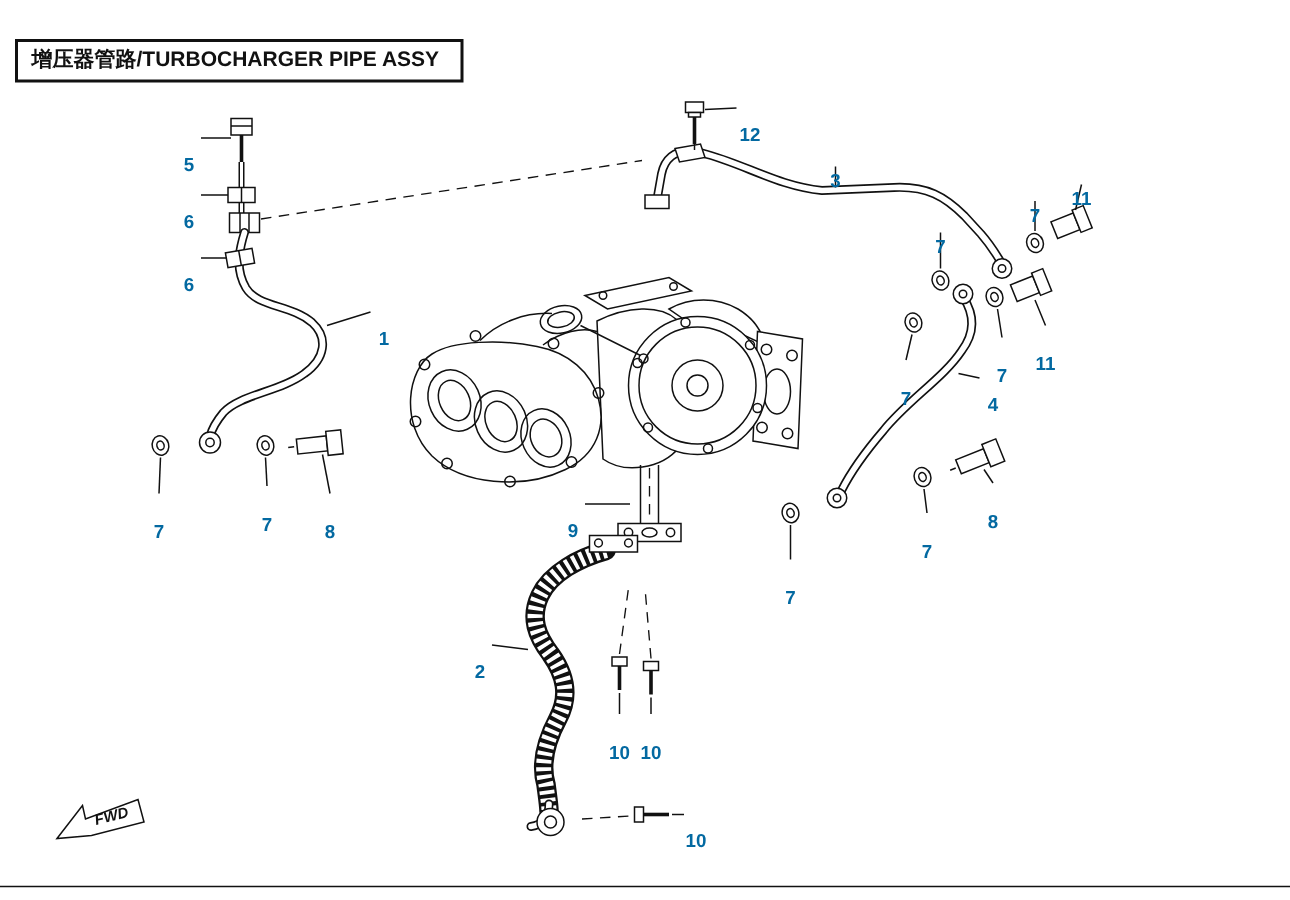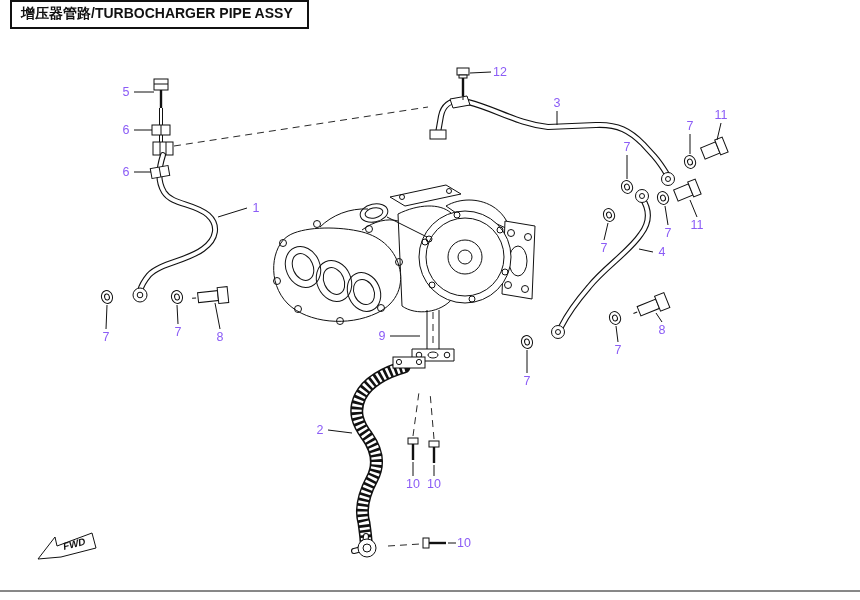--- a/index.html
+++ b/index.html
@@ -1,23 +1,23 @@
 <!DOCTYPE html>
 <html><head>
 <meta charset="utf-8">
 <style>
   html,body{margin:0;padding:0;background:#fff;}
   .page{position:relative;width:860px;height:600px;background:#fff;overflow:hidden;
         font-family:"Liberation Sans",sans-serif;color:#111;}
-  .title-box{position:absolute;left:10px;top:0;border:2px solid #111;
+  .title-box{position:absolute;left:10px;top:26px;border:2px solid #111;
              padding:3px 14px 4px 9px;font-weight:bold;font-size:14px;white-space:nowrap;}
   .drawing{position:absolute;left:0;top:0;}
   .callout-layer{position:absolute;left:0;top:0;width:860px;height:600px;}
-  .callout{position:absolute;transform:translate(-50%,-50%);font-weight:normal;
-           font-size:12.5px;line-height:1;color:#8b5cf6;}
+  .callout{position:absolute;transform:translate(-50%,-50%);font-weight:bold;
+           font-size:12.5px;line-height:1;color:#0369a1;margin-top:18px;}
   
   .ln{stroke:#111;stroke-width:1;fill:none;}
   .wh{fill:#fff;stroke:#111;stroke-width:1;}
   .dash{stroke:#111;stroke-width:0.9;fill:none;stroke-dasharray:7 5;}
   .leader{stroke:#111;stroke-width:1;fill:none;}
   .tubeo{stroke:#111;stroke-width:6;fill:none;stroke-linecap:round;stroke-linejoin:round;}
   .tubei{stroke:#fff;stroke-width:3.8;fill:none;stroke-linecap:round;stroke-linejoin:round;}
   .stubo{stroke:#111;stroke-width:4;fill:none;}
   .stubi{stroke:#fff;stroke-width:2;fill:none;}
   .ribo{stroke:#111;stroke-width:13;fill:none;stroke-linecap:round;}

